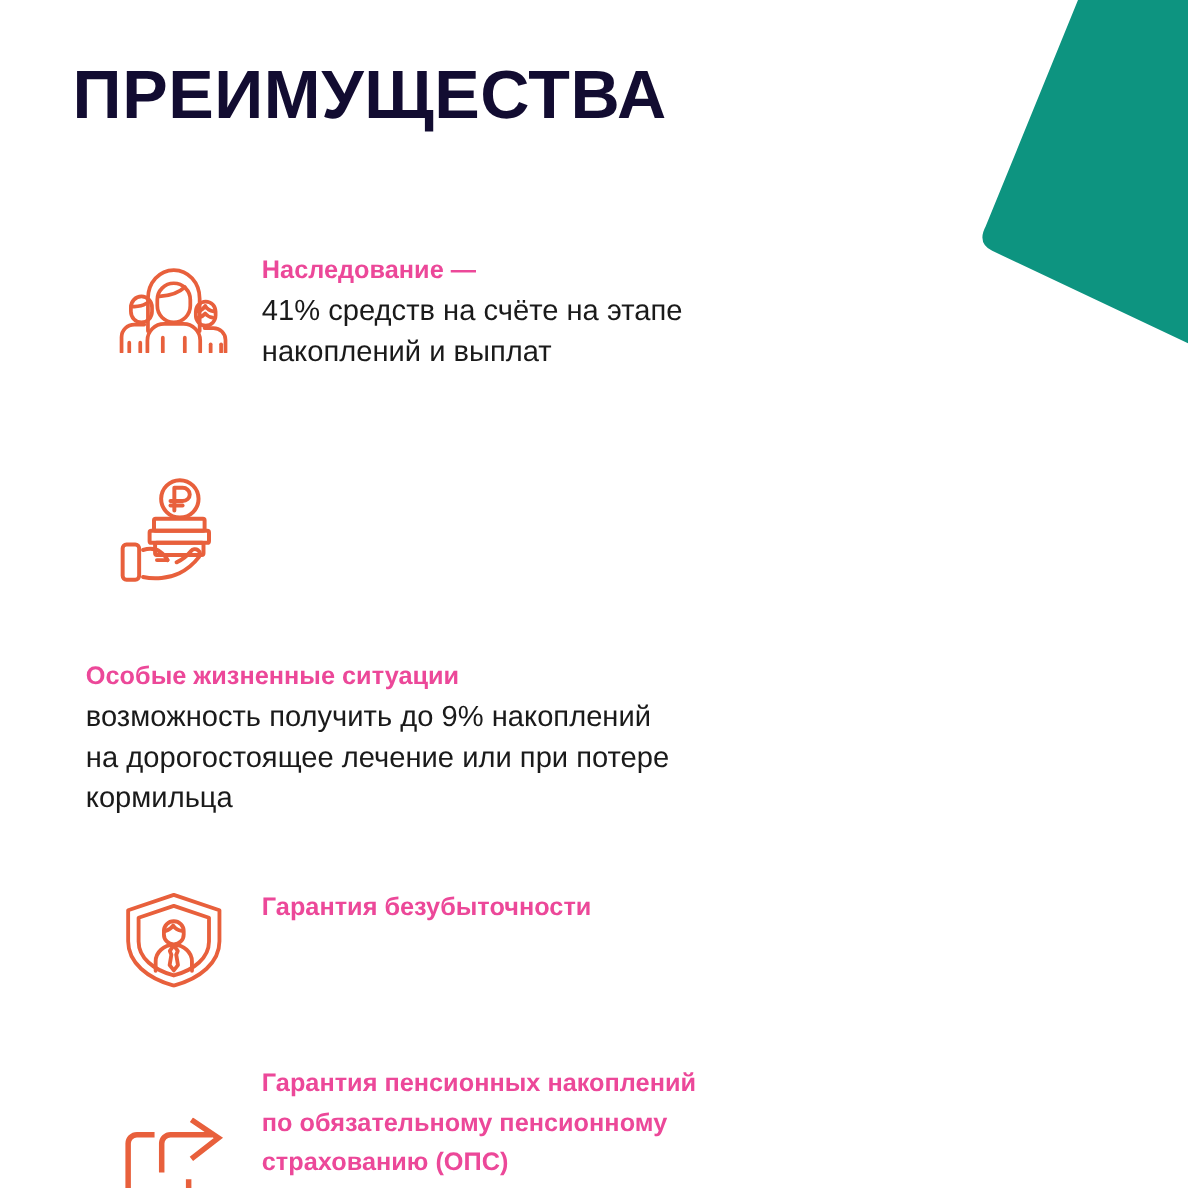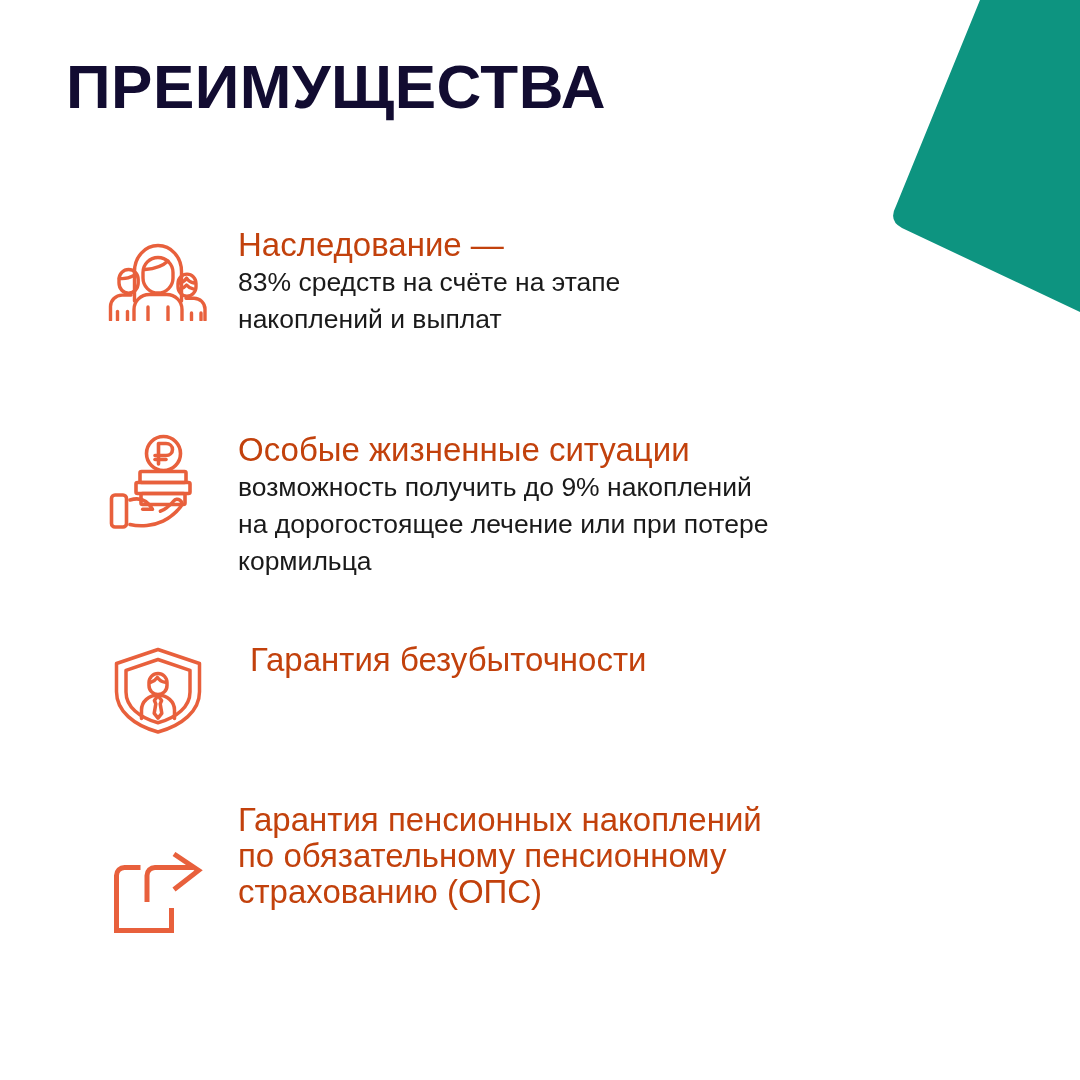--- a/index.html
+++ b/index.html
@@ -70,41 +70,41 @@
   }
   .benefit-icon svg {
     display: block;
   }
   .benefit-body {
     flex: 1 1 auto;
     padding-top: 2px;
   }
   .benefit-heading {
     margin: 0 0 1px 0;
-    color: #c2410c;
-    font-size: 33px;
+    color: #ec4899;
+    font-size: 23px;
     line-height: 36px;
-    font-weight: 400;
+    font-weight: 700;
     white-space: pre-line;
   }
   .benefit-text {
     margin: 0;
     color: #1A1A1A;
     font-size: 26.5px;
     line-height: 37px;
     font-weight: 400;
     white-space: pre-line;
   }
 
   
   .benefit-1 { margin-bottom: 0; }
   .benefit-1 .benefit-icon { padding-top: 14px; }
-  .benefit-2 { margin-top: 92px; }
+  .benefit-2 { margin-top: 92px; flex-direction: column; }
   .benefit-2 .benefit-icon { padding-top: 4px; }
-  .benefit-3 { margin-top: 60px; gap: 12px; }
+  .benefit-3 { margin-top: 60px; }
   .benefit-3 .benefit-icon { padding-top: 6px; }
   .benefit-4 { margin-top: 66px; }
   .benefit-4 .benefit-icon { padding-top: 52px; }
 </style>
 </head>
 <body>
 
 <div class="slide">
 
   <div class="corner-shape">
@@ -144,21 +144,21 @@
             <path d="M39 30.5c7-0.5 17.3-3 23-8.5"></path>
 
             <path d="M28 81V70.5c0-8.3 6.8-15 15.2-15h17.6c8.4 0 15.2 6.7 15.2 15V81"></path>
             <path d="M42 68V81"></path>
             <path d="M62 68V81"></path>
           </g>
         </svg>
       </div>
       <div class="benefit-body">
         <p class="benefit-heading">Наследование —</p>
-        <p class="benefit-text">83% средств на счёте на этапе
+        <p class="benefit-text">41% средств на счёте на этапе
 накоплений и выплат</p>
       </div>
     </div>
 
     <div class="benefit benefit-2">
       <div class="benefit-icon">
         <svg width="100" height="96" viewBox="0 0 100 96" fill="none" xmlns="http://www.w3.org/2000/svg" aria-hidden="true">
           <g stroke="#E8603C" stroke-width="3.6" stroke-linecap="round" stroke-linejoin="round" fill="none">
 
             <circle cx="55.5" cy="19.5" r="17"></circle>

